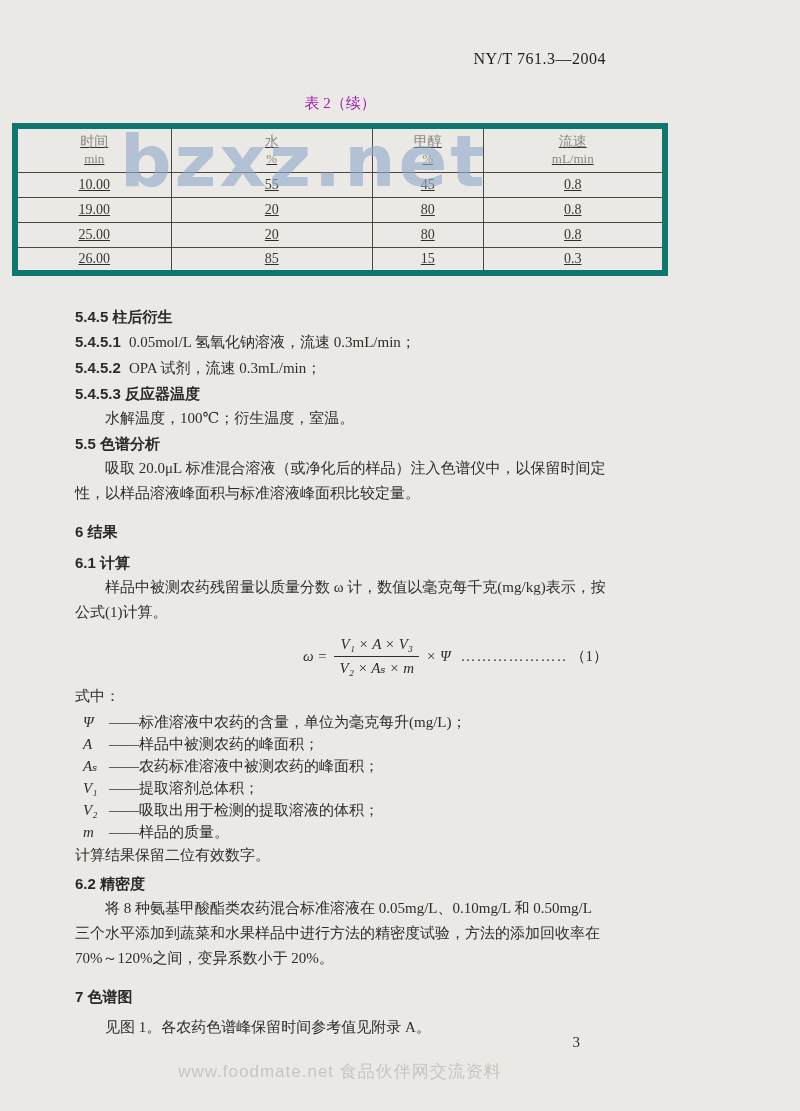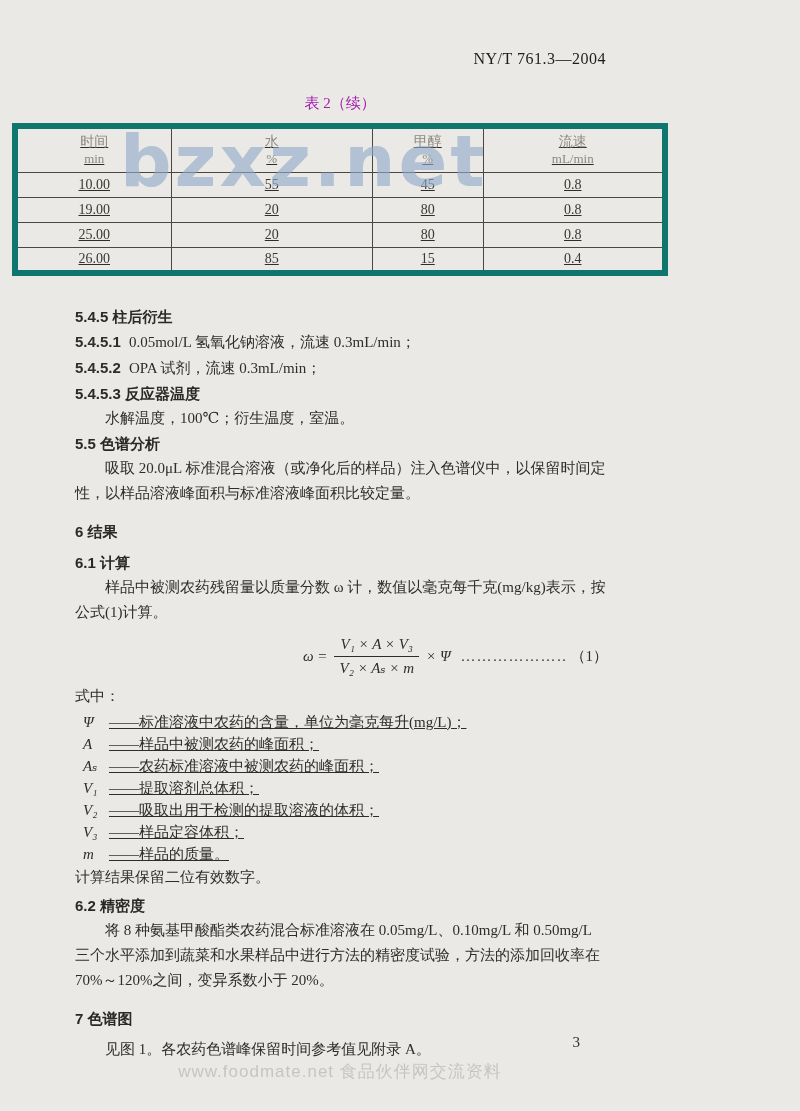--- a/index.html
+++ b/index.html
@@ -68,21 +68,21 @@
     font-style: italic; font-size: 15px;
   }
   .fraction { display: inline-flex; flex-direction: column; text-align: center; margin: 0 7px; line-height: 21px; }
   .fr-num { border-bottom: 1px solid #2e2d2a; padding: 0 6px 1px; }
   .fr-den { padding-top: 1px; }
   .f-mul { margin-right: 6px; }
   .f-dots { flex: 1; overflow: hidden; white-space: nowrap; font-style: normal; letter-spacing: 1px; margin: 0 4px; color: #3a3833; }
   .f-no { font-style: normal; }
 
   .defs { margin-top: 2px; }
-  .def-line { line-height: 22px; padding-left: 8px; text-decoration: underline; }
+  .def-line { line-height: 22px; padding-left: 8px; }
   .sym { font-style: italic; display: inline-block; min-width: 26px; }
   .dash { letter-spacing: 0; }
 
   .page-number { position: absolute; right: 100px; bottom: 60px; font-size: 15px; color: #2e2d2a; }
   .wm-footer {
     position: absolute; left: 0; right: 0; bottom: 28px;
     text-align: center; font-size: 17px; letter-spacing: 1px;
     color: #c6c5c1;
     font-family: "Liberation Sans", "DejaVu Sans", sans-serif;
   }
@@ -140,21 +140,21 @@
         <tr>
           <td>25.00</td>
           <td>20</td>
           <td>80</td>
           <td>0.8</td>
         </tr>
         <tr>
           <td>26.00</td>
           <td>85</td>
           <td>15</td>
-          <td>0.4</td>
+          <td>0.3</td>
         </tr>
       </tbody>
     </table>
     <div class="wm-table">bzxz.net</div>
   </div>
 
   <div class="content">
 
     <div class="h">5.4.5  柱后衍生</div>
 
@@ -200,23 +200,20 @@
       <div class="def-line">
         <span class="sym">Aₛ</span><span class="dash">——</span><span>农药标准溶液中被测农药的峰面积；</span>
       </div>
       <div class="def-line">
         <span class="sym">V₁</span><span class="dash">——</span><span>提取溶剂总体积；</span>
       </div>
       <div class="def-line">
         <span class="sym">V₂</span><span class="dash">——</span><span>吸取出用于检测的提取溶液的体积；</span>
       </div>
       <div class="def-line">
-        <span class="sym">V₃</span><span class="dash">——</span><span>样品定容体积；</span>
-      </div>
-      <div class="def-line">
         <span class="sym">m</span><span class="dash">——</span><span>样品的质量。</span>
       </div>
     </div>
 
     <div class="para">计算结果保留二位有效数字。</div>
 
     <div class="h mt-sm">6.2  精密度</div>
     <div class="para indent">将 8 种氨基甲酸酯类农药混合标准溶液在 0.05mg/L、0.10mg/L 和 0.50mg/L 三个水平添加到蔬菜和水果样品中进行方法的精密度试验，方法的添加回收率在 70%～120%之间，变异系数小于 20%。</div>
 
     <div class="h mt-lg">7  色谱图</div>

